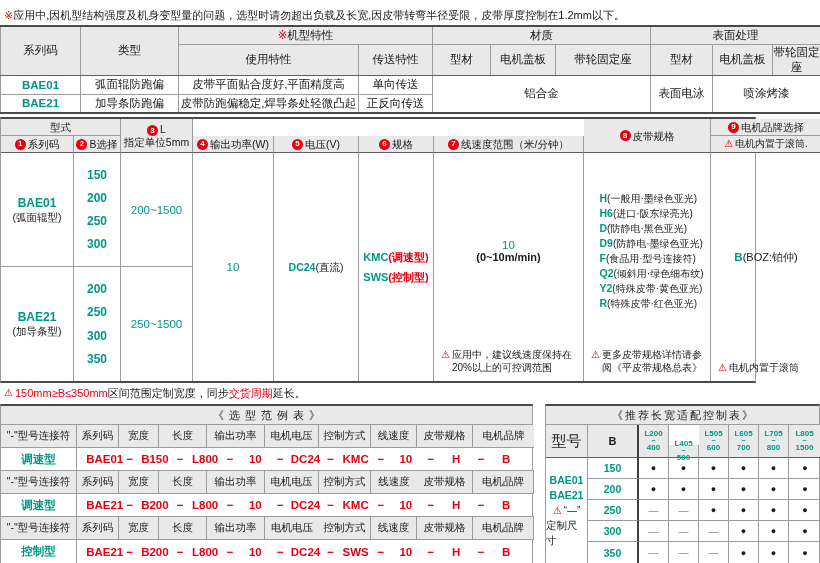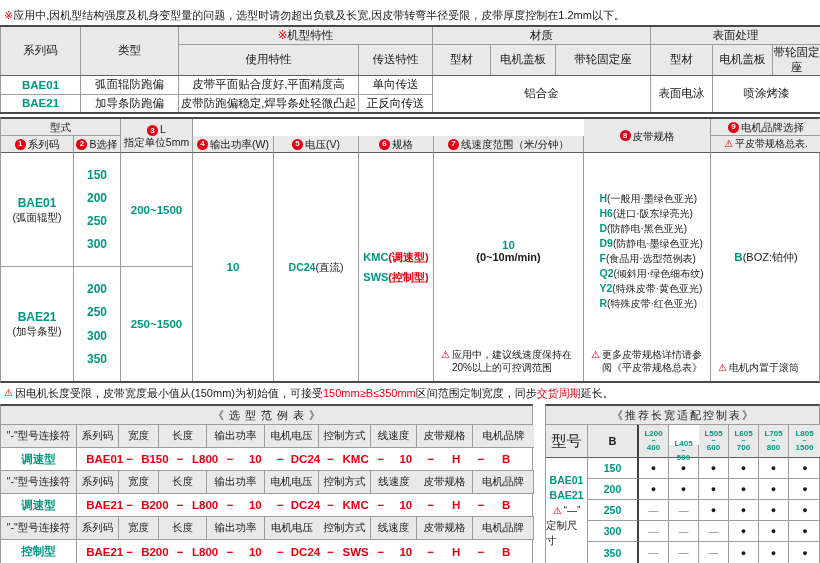--- a/index.html
+++ b/index.html
@@ -28,21 +28,21 @@
 
   
   .t1{width:820px;margin-top:3px;border-collapse:collapse;table-layout:fixed;
       border-top:2px solid var(--bDark);border-bottom:2px solid var(--bDark);}
   .t1 td{border:1px solid var(--bLight);text-align:center;font-size:11.5px;padding:0;height:18px;}
   .t1 tr.h2 td, .t1 td.vspan{border-bottom:1.5px solid var(--bMed);}
   .t1 .hd{background:var(--hdr);}
   .t1 tr.body td{height:19px;}
 
   
-  .mid{width:820px;margin-top:3px;display:grid;
+  .mid{width:756px;margin-top:3px;display:grid;
        grid-template-columns:73px 47px 72px 81px 85px 75px 150px 127px 110px;
        grid-template-rows:17px 17px 114px 114px;
        border-top:2px solid var(--bDark);border-bottom:2px solid var(--bDark);
        border-left:1px solid var(--bLight);border-right:1px solid var(--bLight);}
   .mc{border-right:1px solid var(--bLight);display:flex;align-items:center;justify-content:center;
       font-size:10.5px;line-height:12px;min-width:0;}
   .mc.lastcol{border-right:none;}
   .mc.hd{background:var(--hdr);}
   .bb-thin{border-bottom:1px solid var(--bLight);}
   .bb-med{border-bottom:1.5px solid var(--bMed);}
@@ -56,21 +56,21 @@
   .m-hspeed{grid-area:2/7;} .m-hbrandnote{grid-area:2/9;font-size:10px;}
   .m-series1{grid-area:3/1;} .m-series2{grid-area:4/1;}
   .m-b1{grid-area:3/2;} .m-b2{grid-area:4/2;}
   .m-l1{grid-area:3/3;} .m-l2{grid-area:4/3;}
   .m-power{grid-area:3/4/5/5;} .m-volt{grid-area:3/5/5/6;} .m-spec{grid-area:3/6/5/7;}
   .m-speed{grid-area:3/7/5/8;} .m-belt{grid-area:3/8/5/9;} .m-brand{grid-area:3/9/5/10;}
   .series-cell{flex-direction:column;line-height:14px;}
   .series-cell .green{font-size:12px;}
   .b-col{flex-direction:column;justify-content:space-around;padding:10px 0;}
   .b-opt{color:var(--green);font-weight:bold;font-size:12px;}
-  .l-range,.pw{color:var(--green);font-weight:bold;font-size:11.5px;}
+  .l-range,.pw{color:var(--green);font-weight:normal;font-size:11.5px;}
   .m-spec{flex-direction:column;gap:8px;}
   .spec-item{font-size:11px;font-weight:bold;}
   .flexcol{flex-direction:column;}
   .center-block{margin-top:auto;margin-bottom:auto;text-align:center;}
   .m-note{margin-top:0;font-size:10px;line-height:12.5px;padding:0 6px 7px 7px;
           display:flex;align-items:flex-start;text-align:left;width:100%;}
   .speed-main .pw{display:block;font-size:11.5px;}
   .speed-sub{font-weight:bold;font-size:11px;margin-top:16px;}
   .belt-list{display:flex;flex-direction:column;align-items:flex-start;
              padding-left:9px;gap:1.5px;margin-top:auto;margin-bottom:auto;}
@@ -222,21 +222,21 @@
     <div class="mc hd bb-med m-hspec">
         <span class="cn">6</span>
         <span>规格</span>
       </div>
     <div class="mc hd bb-med m-hspeed">
         <span class="cn">7</span>
         <span>线速度范围（米/分钟）</span>
       </div>
     <div class="mc hd bb-med m-hbrandnote lastcol">
         <span class="warn">⚠</span>
-        <span>平皮带规格总表.</span>
+        <span>电机内置于滚筒.</span>
       </div>
 
     <div class="mc bb-thin m-series1 series-cell">
       <span class="green">BAE01</span>
       <span>(弧面辊型)</span>
     </div>
     <div class="mc m-series2 series-cell">
       <span class="green">BAE21</span>
       <span>(加导条型)</span>
     </div>
@@ -280,21 +280,21 @@
           <span>应用中，建议线速度保持在20%以上的可控调范围</span>
         </div>
     </div>
 
     <div class="mc m-belt flexcol">
       <div class="belt-list" id="beltlist">
           <div class="belt-item"><span class="green">H</span><span>(一般用·墨绿色亚光)</span></div>
           <div class="belt-item"><span class="green">H6</span><span>(进口·阪东绿亮光)</span></div>
           <div class="belt-item"><span class="green">D</span><span>(防静电·黑色亚光)</span></div>
           <div class="belt-item"><span class="green">D9</span><span>(防静电·墨绿色亚光)</span></div>
-          <div class="belt-item"><span class="green">F</span><span>(食品用·选型范例表)</span></div>
+          <div class="belt-item"><span class="green">F</span><span>(食品用·型号连接符)</span></div>
           <div class="belt-item"><span class="green">Q2</span><span>(倾斜用·绿色细布纹)</span></div>
           <div class="belt-item"><span class="green">Y2</span><span>(特殊皮带·黄色亚光)</span></div>
           <div class="belt-item"><span class="green">R</span><span>(特殊皮带·红色亚光)</span></div>
         </div>
       <div class="m-note">
           <span class="warn">⚠</span>
           <span>更多皮带规格详情请参阅《平皮带规格总表》</span>
         </div>
     </div>
 
@@ -302,21 +302,20 @@
       <div class="center-block brand-main"><span class="green">B</span><span>(BOZ:铂仲)</span></div>
       <div class="m-note">
           <span class="warn">⚠</span>
           <span>电机内置于滚筒</span>
         </div>
     </div>
   </div>
 
   <div class="wide-note">
     <span class="warn">⚠</span>
-      <span>因电机长度受限，皮带宽度最小值从(150mm)为初始值，可接受</span>
       <span class="red">150mm≥B≤350mm</span>
       <span>区间范围定制宽度，同步</span>
       <span class="red">交货周期</span>
       <span>延长。</span>
   </div>
 
   <div class="bottom">
     <div>
       <div class="ttl sp5" style="width:533px">《选型范例表》</div>
       <div class="sel-grid" id="selrows">

